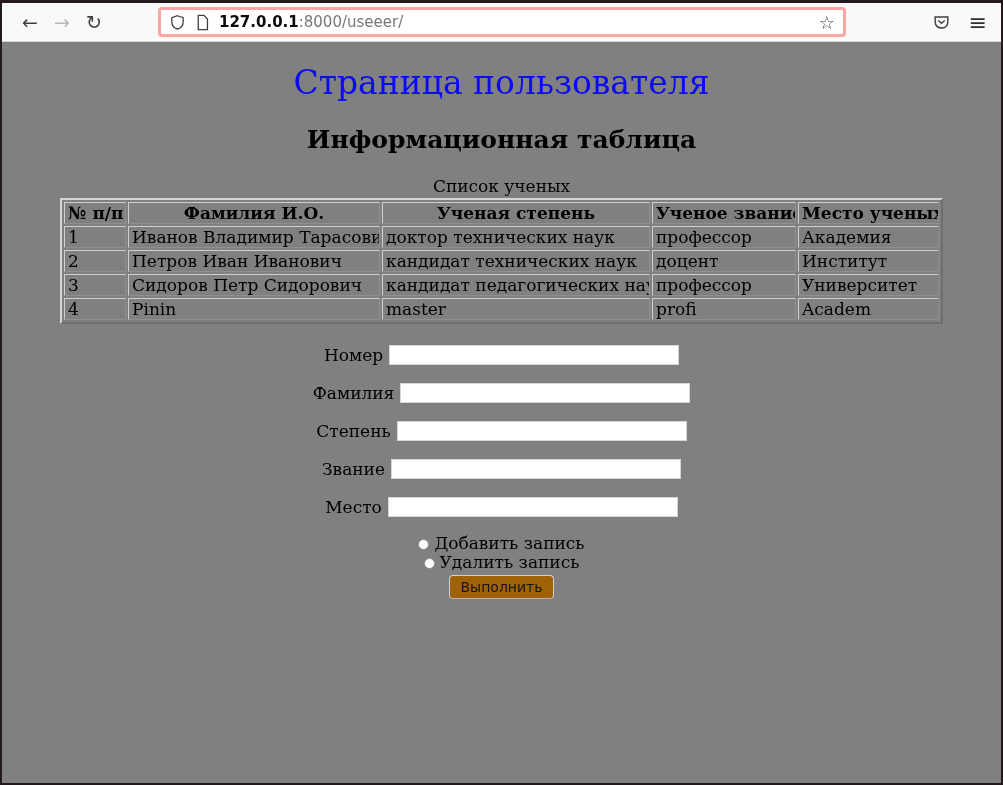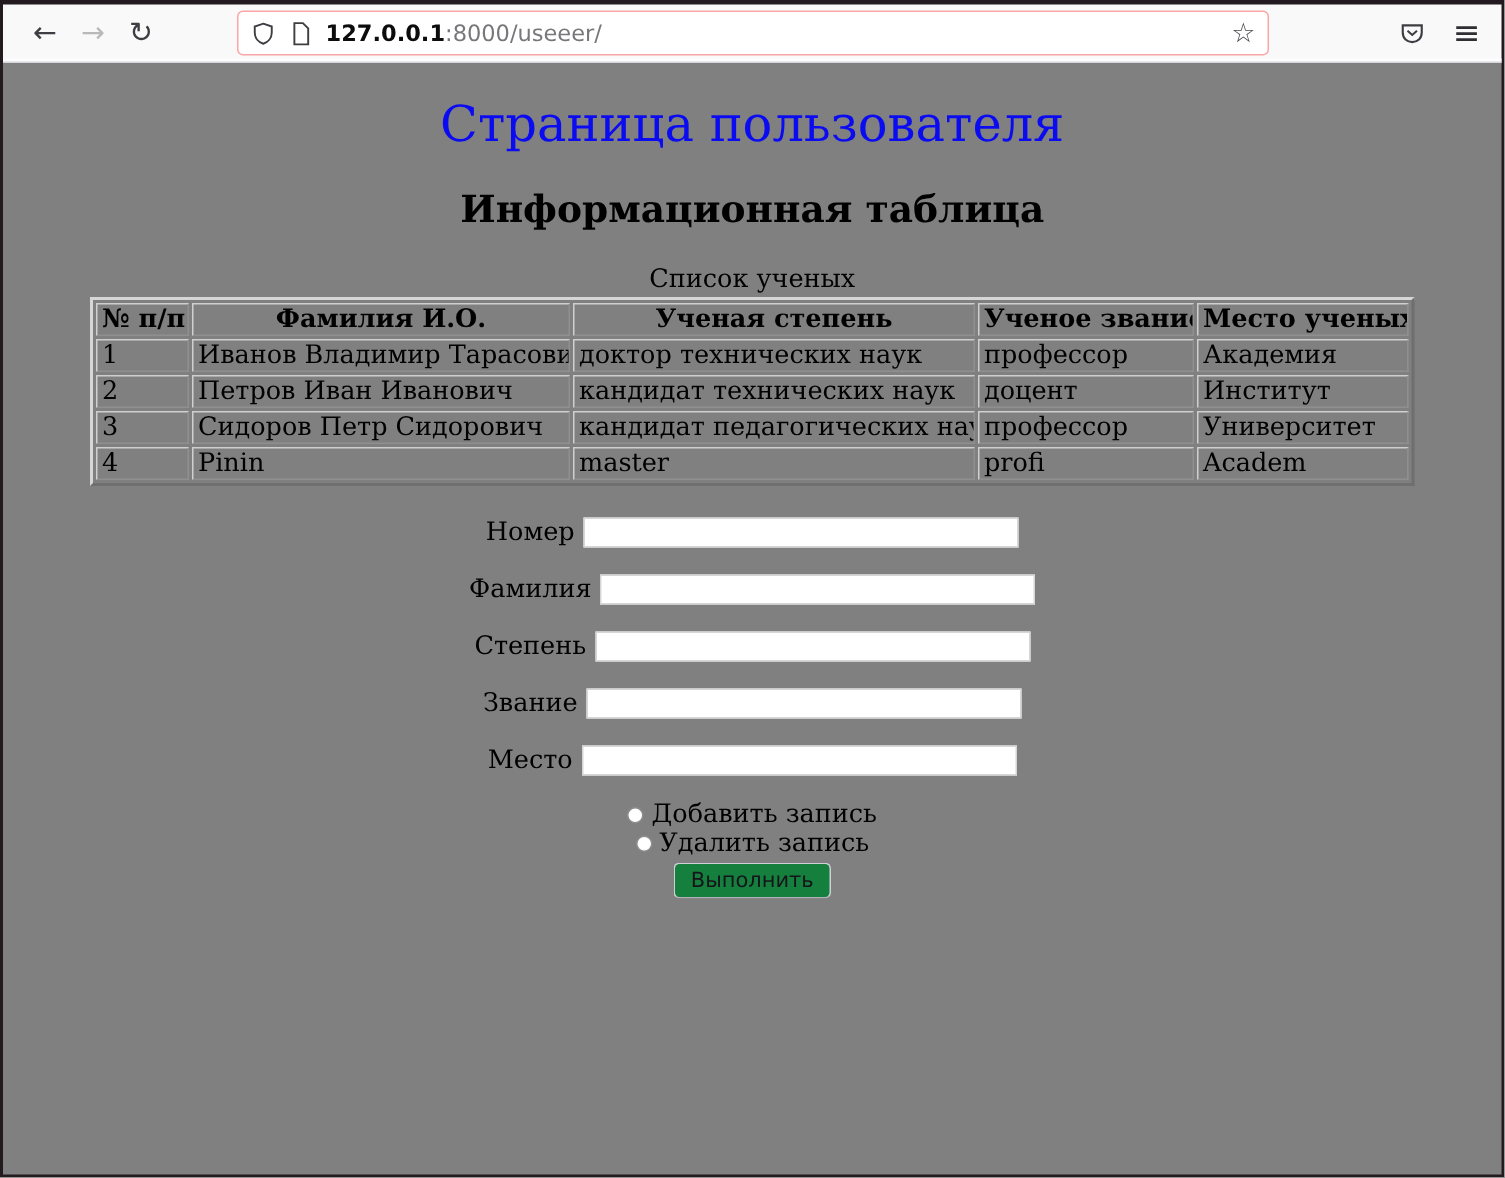--- a/index.html
+++ b/index.html
@@ -24,21 +24,21 @@
   }
   .nav-icon{
     width:32px; height:28px; display:inline-flex; align-items:center; justify-content:center;
     font-size:19px; color:#3e3e42; border-radius:3px; cursor:pointer; user-select:none;
   }
   .nav-icon.back{ margin-left:12px; }
   .nav-icon.disabled{ color:#b9b9bb; }
   .urlbar{
     margin-left:48px;
     width:688px; height:30px;
-    background:#ffffff; border:1px solid #fca5a5; border-radius:4px;
+    background:#ffffff; border:3px solid #fca5a5; border-radius:4px;
     display:flex; align-items:center;
     padding:0 8px;
   }
   .urlbar .ic{ display:inline-flex; align-items:center; margin-right:9px; }
   .url-text{ font-size:15px; color:#0c0c0d; flex:1 1 auto; white-space:nowrap; overflow:hidden; }
   .url-text .host{ font-weight:600; color:#0c0c0d; }
   .url-text .rest{ color:#77777a; }
   .star{ font-size:18px; color:#4a4a4f; margin-left:8px; cursor:pointer; }
   .right-icons{ margin-left:auto; display:flex; align-items:center; }
   .pocket{ margin-right:18px; display:inline-flex; cursor:pointer; }
@@ -81,21 +81,21 @@
   }
   .radio-row{ height:19px; line-height:19px; font-size:17px; }
   .radio-dot{
     display:inline-block; width:11px; height:11px; border-radius:50%;
     background:#fff; border:1px solid #8d8d8d; margin-right:5px;
     vertical-align:-1px; cursor:pointer;
   }
   .exec-row{ margin-top:3px; }
   button.exec{
     font:14px "DejaVu Sans","Liberation Sans",sans-serif;
-    color:#15141a; background:#15803d;
+    color:#15141a; background:#a16207;
     border:1px solid #cfcfd8; border-bottom-color:#b1b1b9;
     border-radius:4px; padding:3px 11px; cursor:pointer;
   }
   .link-row{ margin-top:17px; }
   .link-row a{ color:#551a8b; font-size:17px; text-decoration:underline; cursor:pointer; }
 
   svg{ display:block; }
 </style>
 </head>
 <body>

